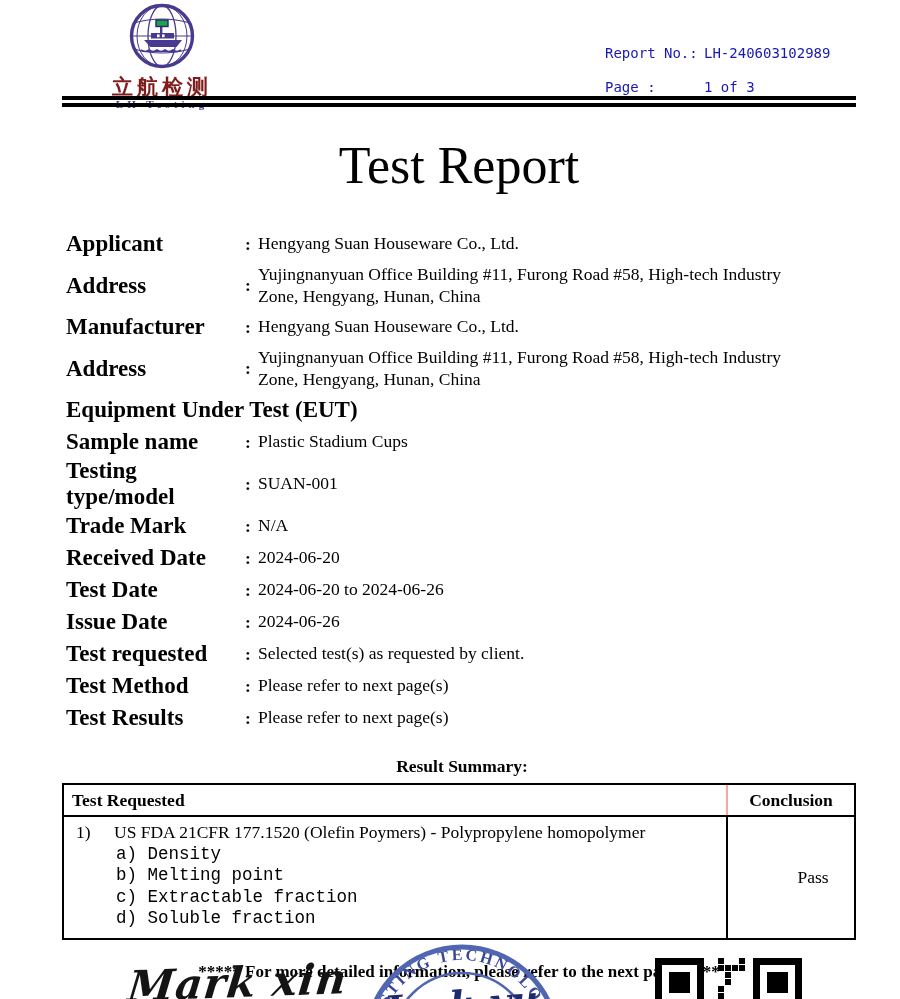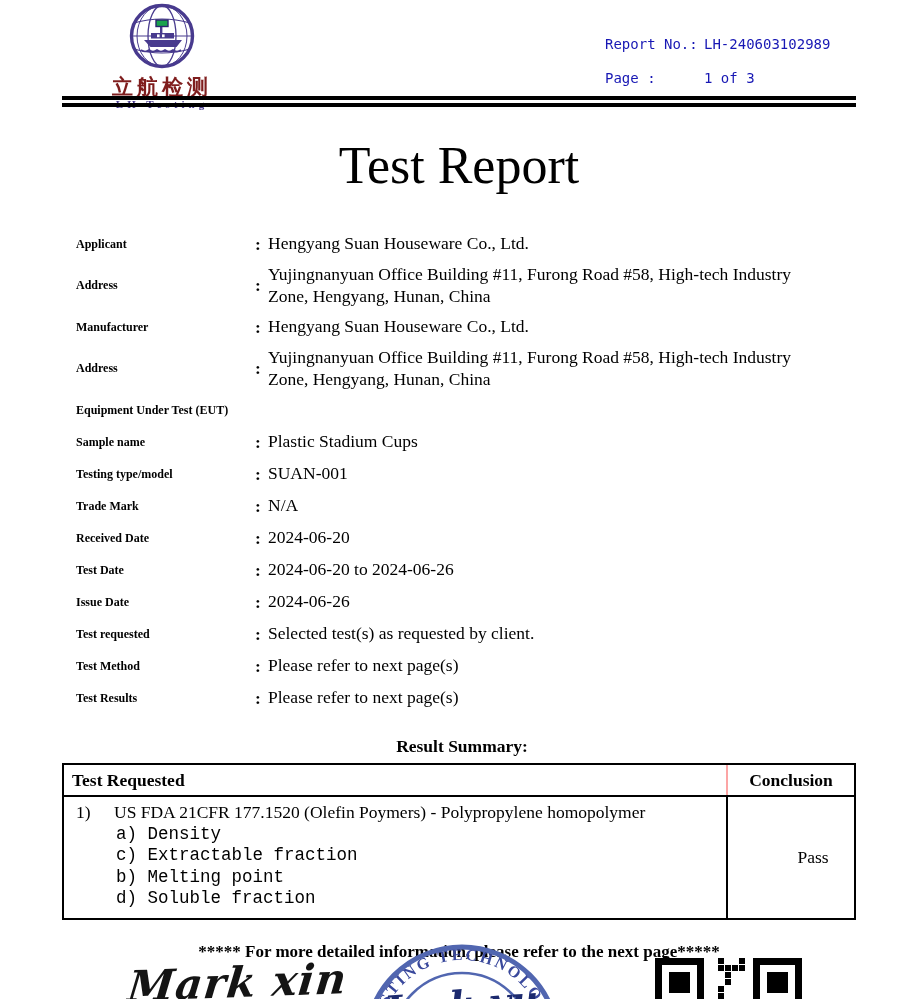--- a/index.html
+++ b/index.html
@@ -5,33 +5,33 @@
   html,body{margin:0;padding:0;}
   body{
     width:900px;height:999px;position:relative;overflow:hidden;
     background:#ffffff;color:#000;
     font-family:"Liberation Serif", serif;
   }
   
   .logo{position:absolute;left:94px;top:3px;width:136px;text-align:center;}
   .logo .cn{font-size:21px;font-weight:bold;color:#7f1d1d;letter-spacing:4px;line-height:22px;margin-top:1px;}
   .logo .en{font-size:11px;font-weight:bold;color:#483a8e;letter-spacing:4px;line-height:13px;}
-  .report-meta{position:absolute;left:605px;top:27px;color:#1717b4;
+  .report-meta{position:absolute;left:605px;top:36px;color:#1717b4;
     font-family:"DejaVu Sans Mono", monospace;font-size:14px;}
   .meta-row{display:flex;line-height:34px;}
   .meta-row .m-label{width:99px;white-space:pre;}
   .rule{position:absolute;left:62px;top:96px;width:794px;height:3px;
     border-top:4px solid #000;border-bottom:4px solid #000;}
   
   .content{position:absolute;left:62px;top:126px;width:794px;}
   .page-title{text-align:center;font-size:52px;line-height:64px;margin:8px 0 30px 0;font-weight:normal;}
   
   .fields{padding-left:4px;}
   .f-row{display:flex;align-items:center;min-height:32px;}
-  .f-label{width:179px;font-weight:bold;font-size:12px;flex:none;margin-left:10px;}
+  .f-label{width:179px;font-weight:bold;font-size:23px;flex:none;}
   .f-label.wide{width:auto;}
   .f-colon{width:13px;font-weight:bold;font-size:17.5px;flex:none;}
   .f-value{width:566px;font-size:17.5px;line-height:21.5px;padding:4px 0;}
   
   .rs-heading{font-weight:bold;font-size:17.5px;margin:22px 0 6px 6px;text-align:center;}
   .rtable{border:2px solid #000;}
   .rt-head{display:grid;grid-template-columns:1fr 128px;border-bottom:2px solid #000;}
   .rt-head .c1{padding:3px 0 3px 8px;font-weight:bold;font-size:17.5px;line-height:24px;}
   .rt-head .c2{border-left:2px solid #fca5a5;display:flex;align-items:center;justify-content:center;
     font-weight:bold;font-size:17.5px;}
@@ -167,22 +167,22 @@
       <div class="c1">Test Requested</div>
       <div class="c2">Conclusion</div>
     </div>
     <div class="rt-body">
       <div class="c1">
         <div class="t-line1">
           <span class="idx">1)</span>
           <span>US FDA 21CFR 177.1520 (Olefin Poymers) - Polypropylene homopolymer</span>
         </div>
         <div class="t-sub">a) Density</div>
+        <div class="t-sub">b) Melting point</div>
         <div class="t-sub">c) Extractable fraction</div>
-        <div class="t-sub">b) Melting point</div>
         <div class="t-sub">d) Soluble fraction</div>
       </div>
       <div class="c2">Pass</div>
     </div>
   </div>
 
   <div class="footer-note">***** For more detailed information, please refer to the next page*****</div>
 </div>
 
 <div class="sig-left">Mark xin</div>

